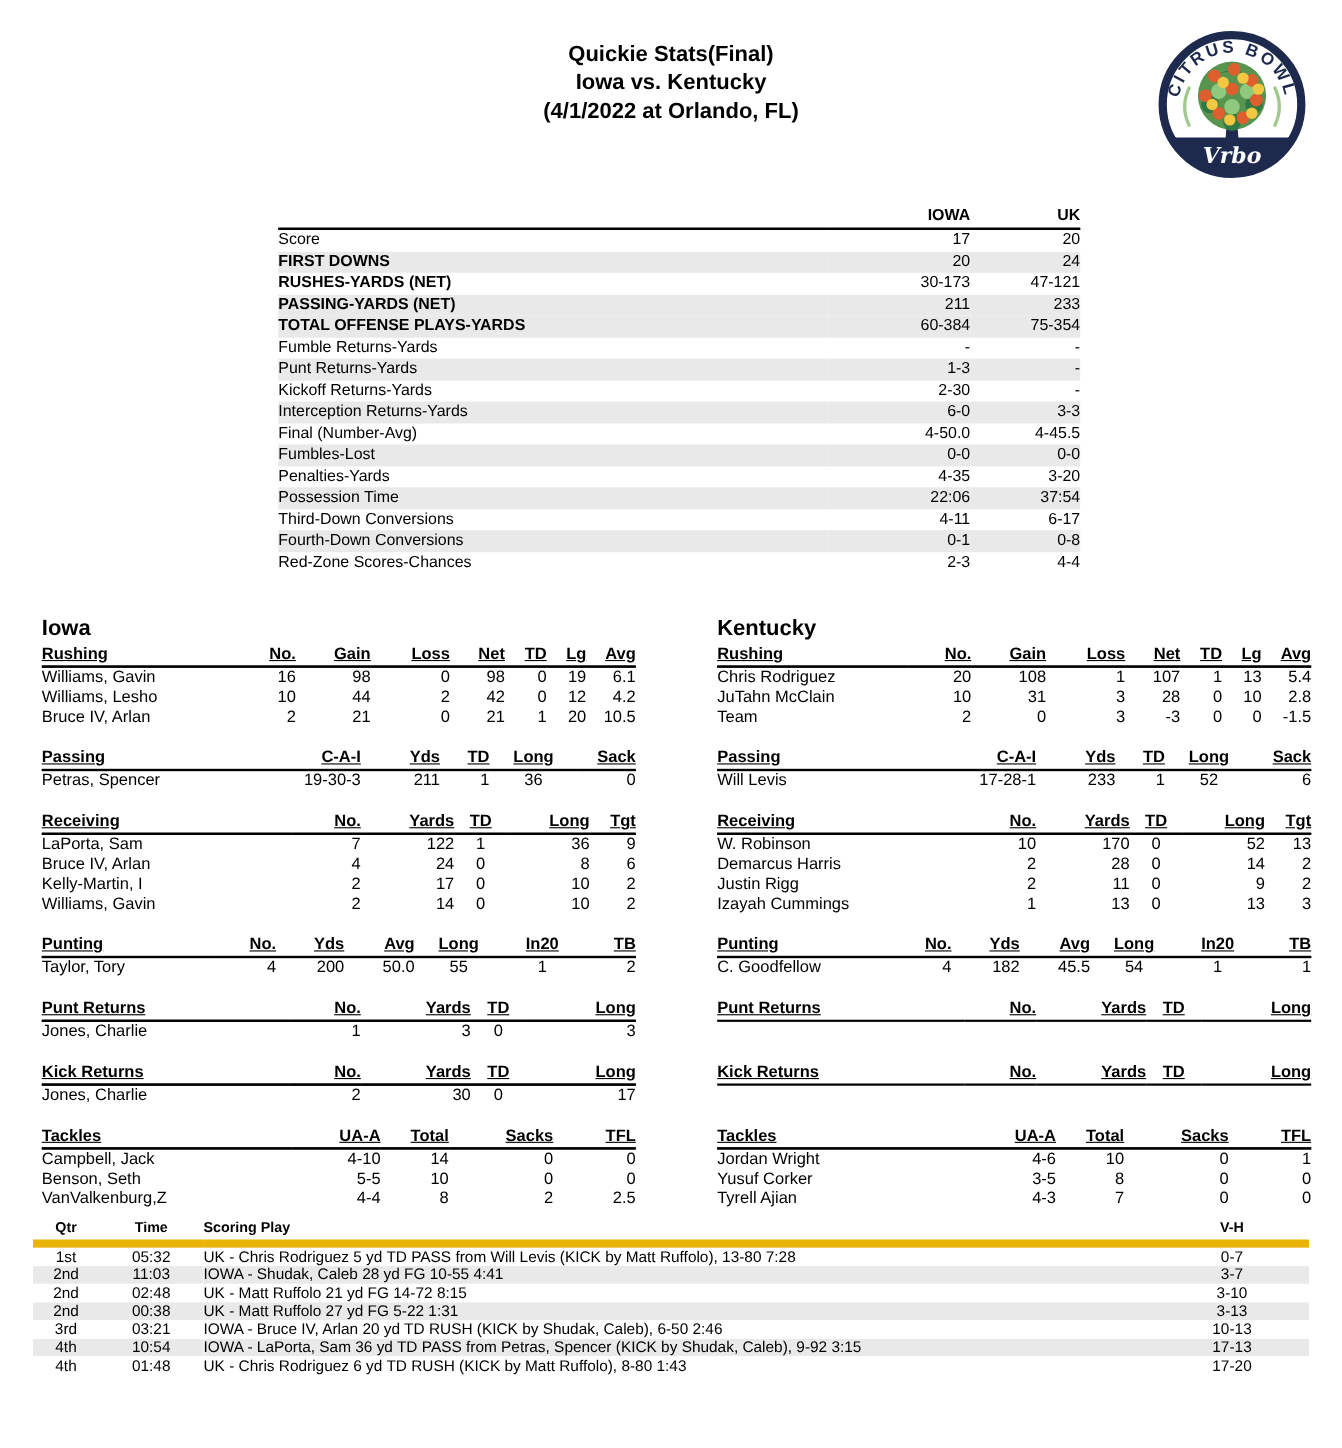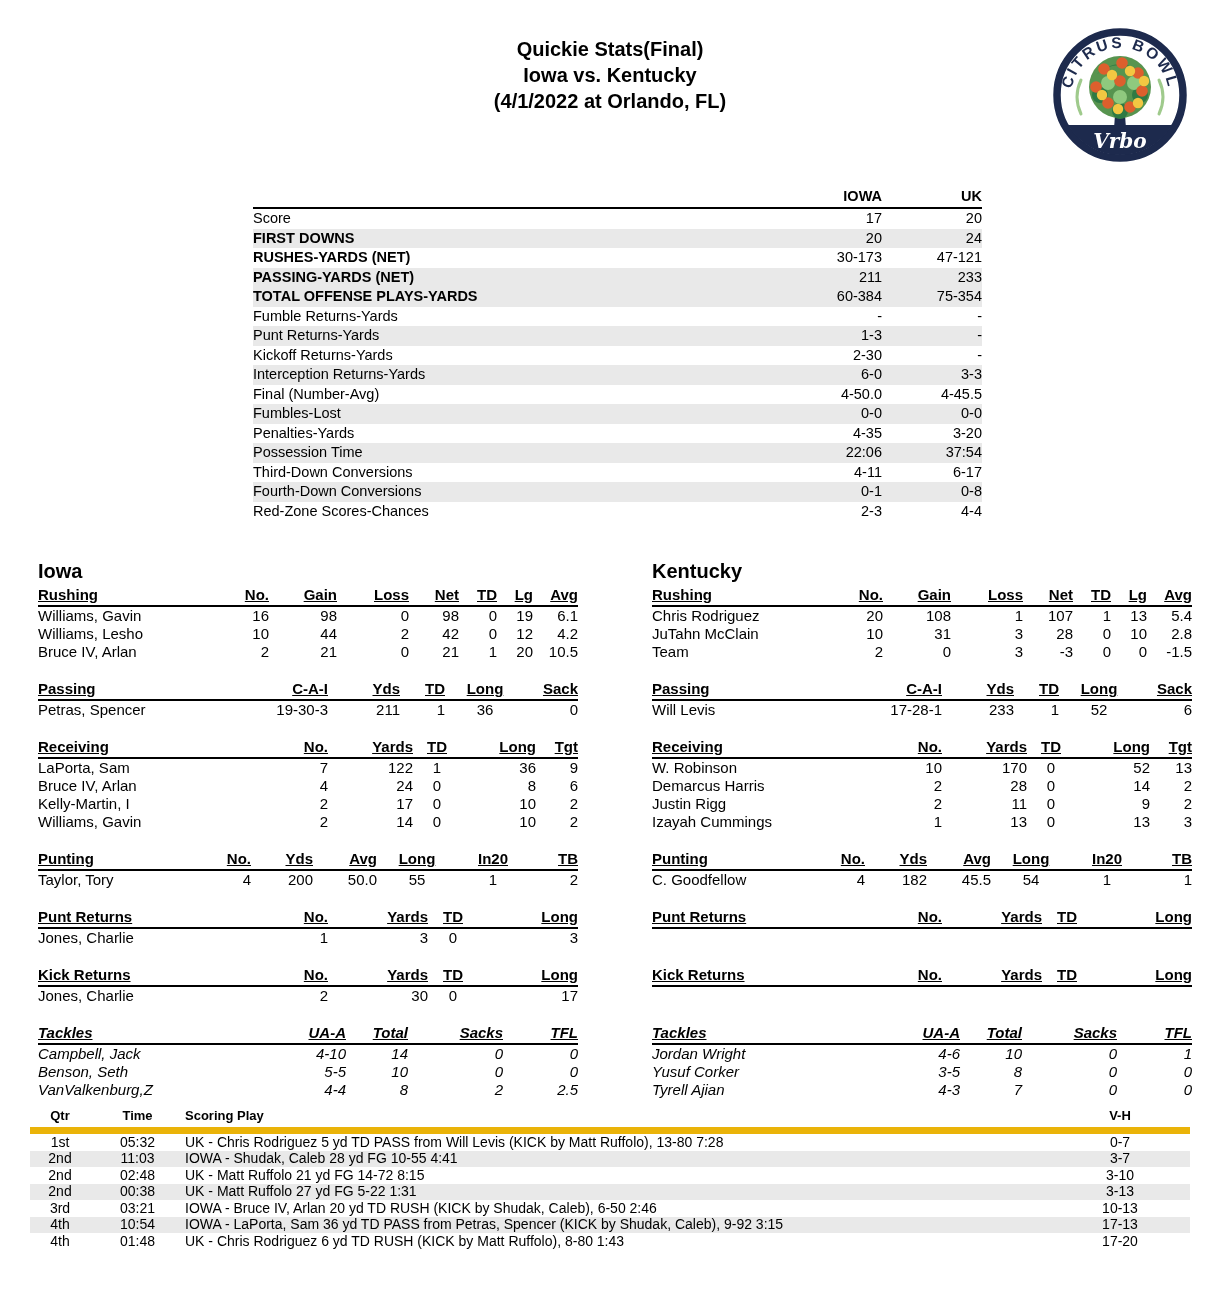--- a/index.html
+++ b/index.html
@@ -41,21 +41,21 @@
 
   
   .teams-grid {
     position: absolute; top: 560px; left: 38px; width: 1154px;
     display: grid; grid-template-columns: 540px 540px; column-gap: 74px;
     align-items: start;
   }
   .teams-grid h2 { margin: 0 0 3px 0; font-size: 20px; line-height: 23px; font-weight: bold; }
 
   table.stat { width: 540px; table-layout: fixed; margin-bottom: 19px; }
-  table.stat.last { margin-bottom: 0; font-style: italic; }
+  table.stat.last { margin-bottom: 0; }
   table.stat th {
     font-size: 15px; font-weight: bold; text-decoration: underline;
     text-align: right; padding: 0 0 2px 0; line-height: 17px; white-space: nowrap;
   }
   table.stat th:first-child { text-align: left; }
   table.stat thead tr { border-bottom: 2px solid #000; }
   table.stat td {
     font-size: 15px; line-height: 16px; padding: 1px 0;
     text-align: right; white-space: nowrap;
   }

